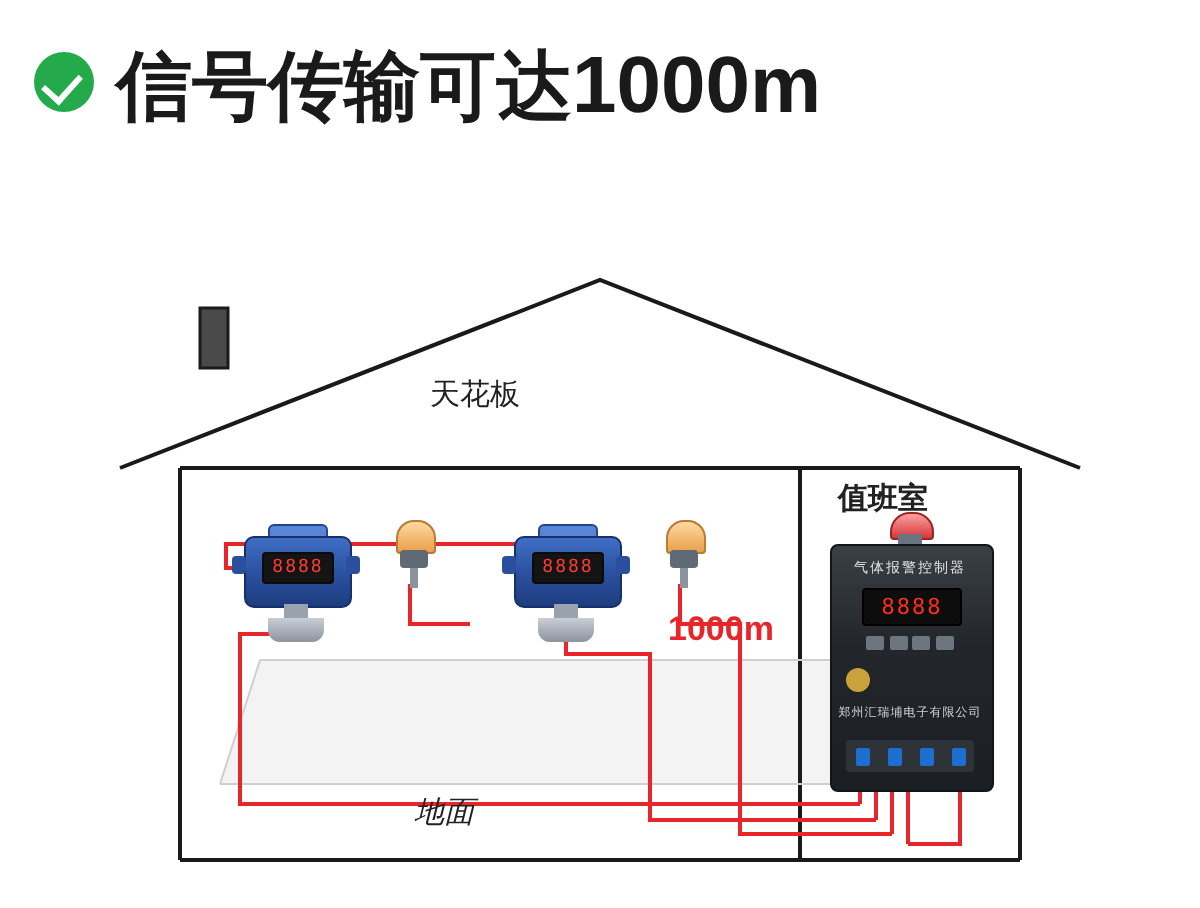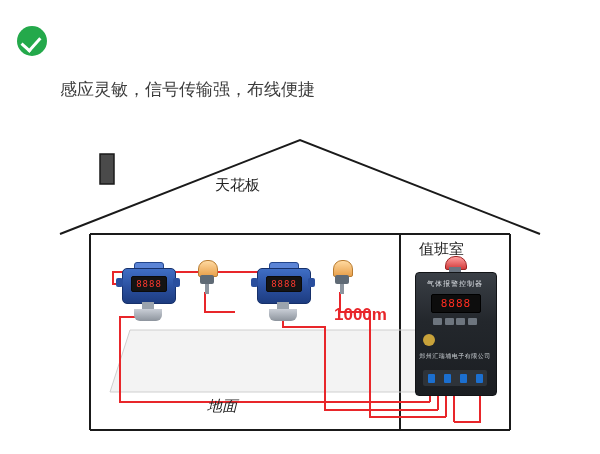--- a/index.html
+++ b/index.html
@@ -29,22 +29,22 @@
   .subtitle{
     position:absolute;left:60px;top:78px;
     font-size:17px;color:#3c3c3c;white-space:nowrap;
   }
   
   .illo{position:absolute;left:0;top:112px;width:600px;height:342px;}
   svg.scene{position:absolute;left:0;top:0;}
   .lbl{
     position:absolute;font-size:15px;color:#222;white-space:nowrap;
   }
-  .lbl-ceiling{left:215px;top:64px;}
-  .lbl-duty{left:419px;top:128px;}
+  .lbl-ceiling{left:215px;top:76px;}
+  .lbl-duty{left:419px;top:128px;font-weight:bold;}
   .lbl-ground{left:207px;top:285px;font-style:italic;}
   .lbl-1000m{
     position:absolute;left:334px;top:193px;
     font-size:17px;font-weight:bold;color:#e8262a;white-space:nowrap;
   }
   
   .det{position:absolute;width:64px;height:60px;}
   .det .body{
     position:absolute;left:6px;top:6px;width:52px;height:34px;border-radius:5px;
     background:linear-gradient(180deg,#3f6ec4 0%,#2a4f9e 55%,#1d3c80 100%);
@@ -126,21 +126,21 @@
   }
   .panel .strobe .base{
     position:absolute;left:4px;top:11px;width:12px;height:5px;background:#6b7480;
   }
 </style>
 </head>
 <body>
 
 <div class="header">
   <div class="check-badge"></div>
-  <div class="subtitle">感应灵敏，信号传输强，布线便捷</div>
+  <div class="title"><span>信号传输可达</span><span class="num">1000m</span></div>
 </div>
 
 <div class="illo">
 
   <svg class="scene" width="600" height="342" viewBox="0 0 600 342">
 
     <polygon points="110,280 490,280 470,218 130,218" fill="#f3f3f3" stroke="none"></polygon>
 
     <polyline points="60,122 300,28 540,122" fill="none" stroke="#1a1a1a" stroke-width="2"></polyline>
 

